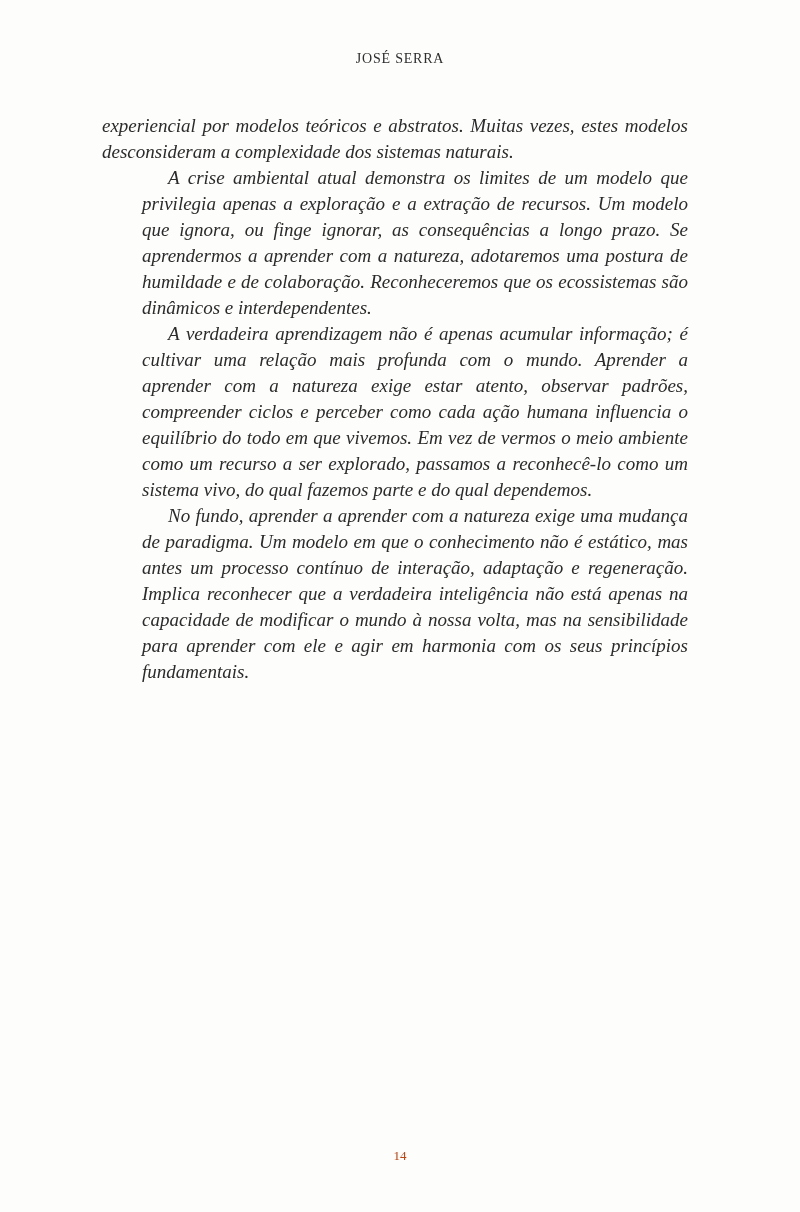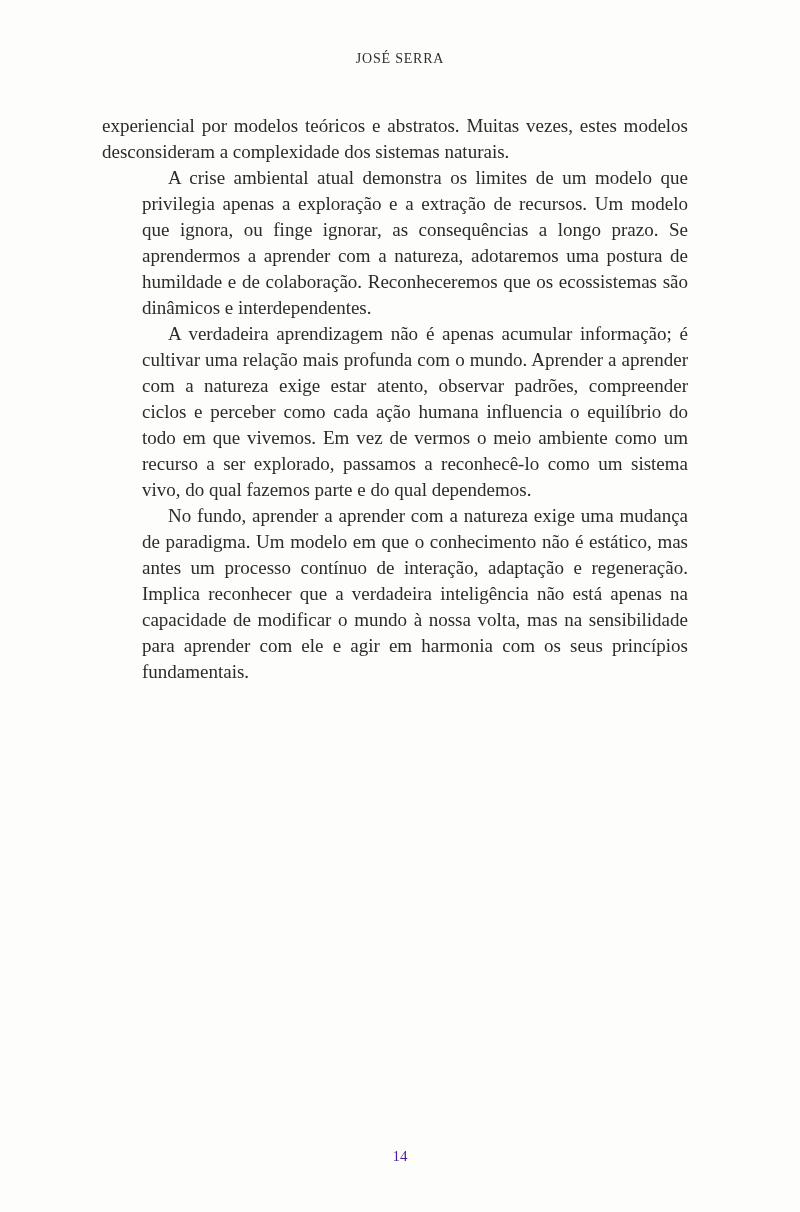--- a/index.html
+++ b/index.html
@@ -32,33 +32,34 @@
     left: 102px;
     width: 586px;
     font-size: 19px;
     line-height: 26px;
     text-align: justify;
     text-justify: inter-word;
   }
   .text-block p {
     margin: 0;
     padding: 0;
+    font-style: italic;
   }
   .text-block p.indent {
     text-indent: 26px;
     margin-left: 40px;
   }
   .folio {
     position: absolute;
     top: 1148px;
     left: 0;
     width: 100%;
     text-align: center;
-    font-size: 15px;
-    color: #4c1d95;
+    font-size: 13px;
+    color: #c2410c;
   }
 </style>
 </head>
 <body>
 
 <div class="page">
   <div class="running-header">JOSÉ SERRA</div>
 
   <div class="text-block">
       <p>experiencial por modelos teóricos e abstratos. Muitas vezes, estes modelos desconsideram a complexidade dos sistemas naturais.</p>

